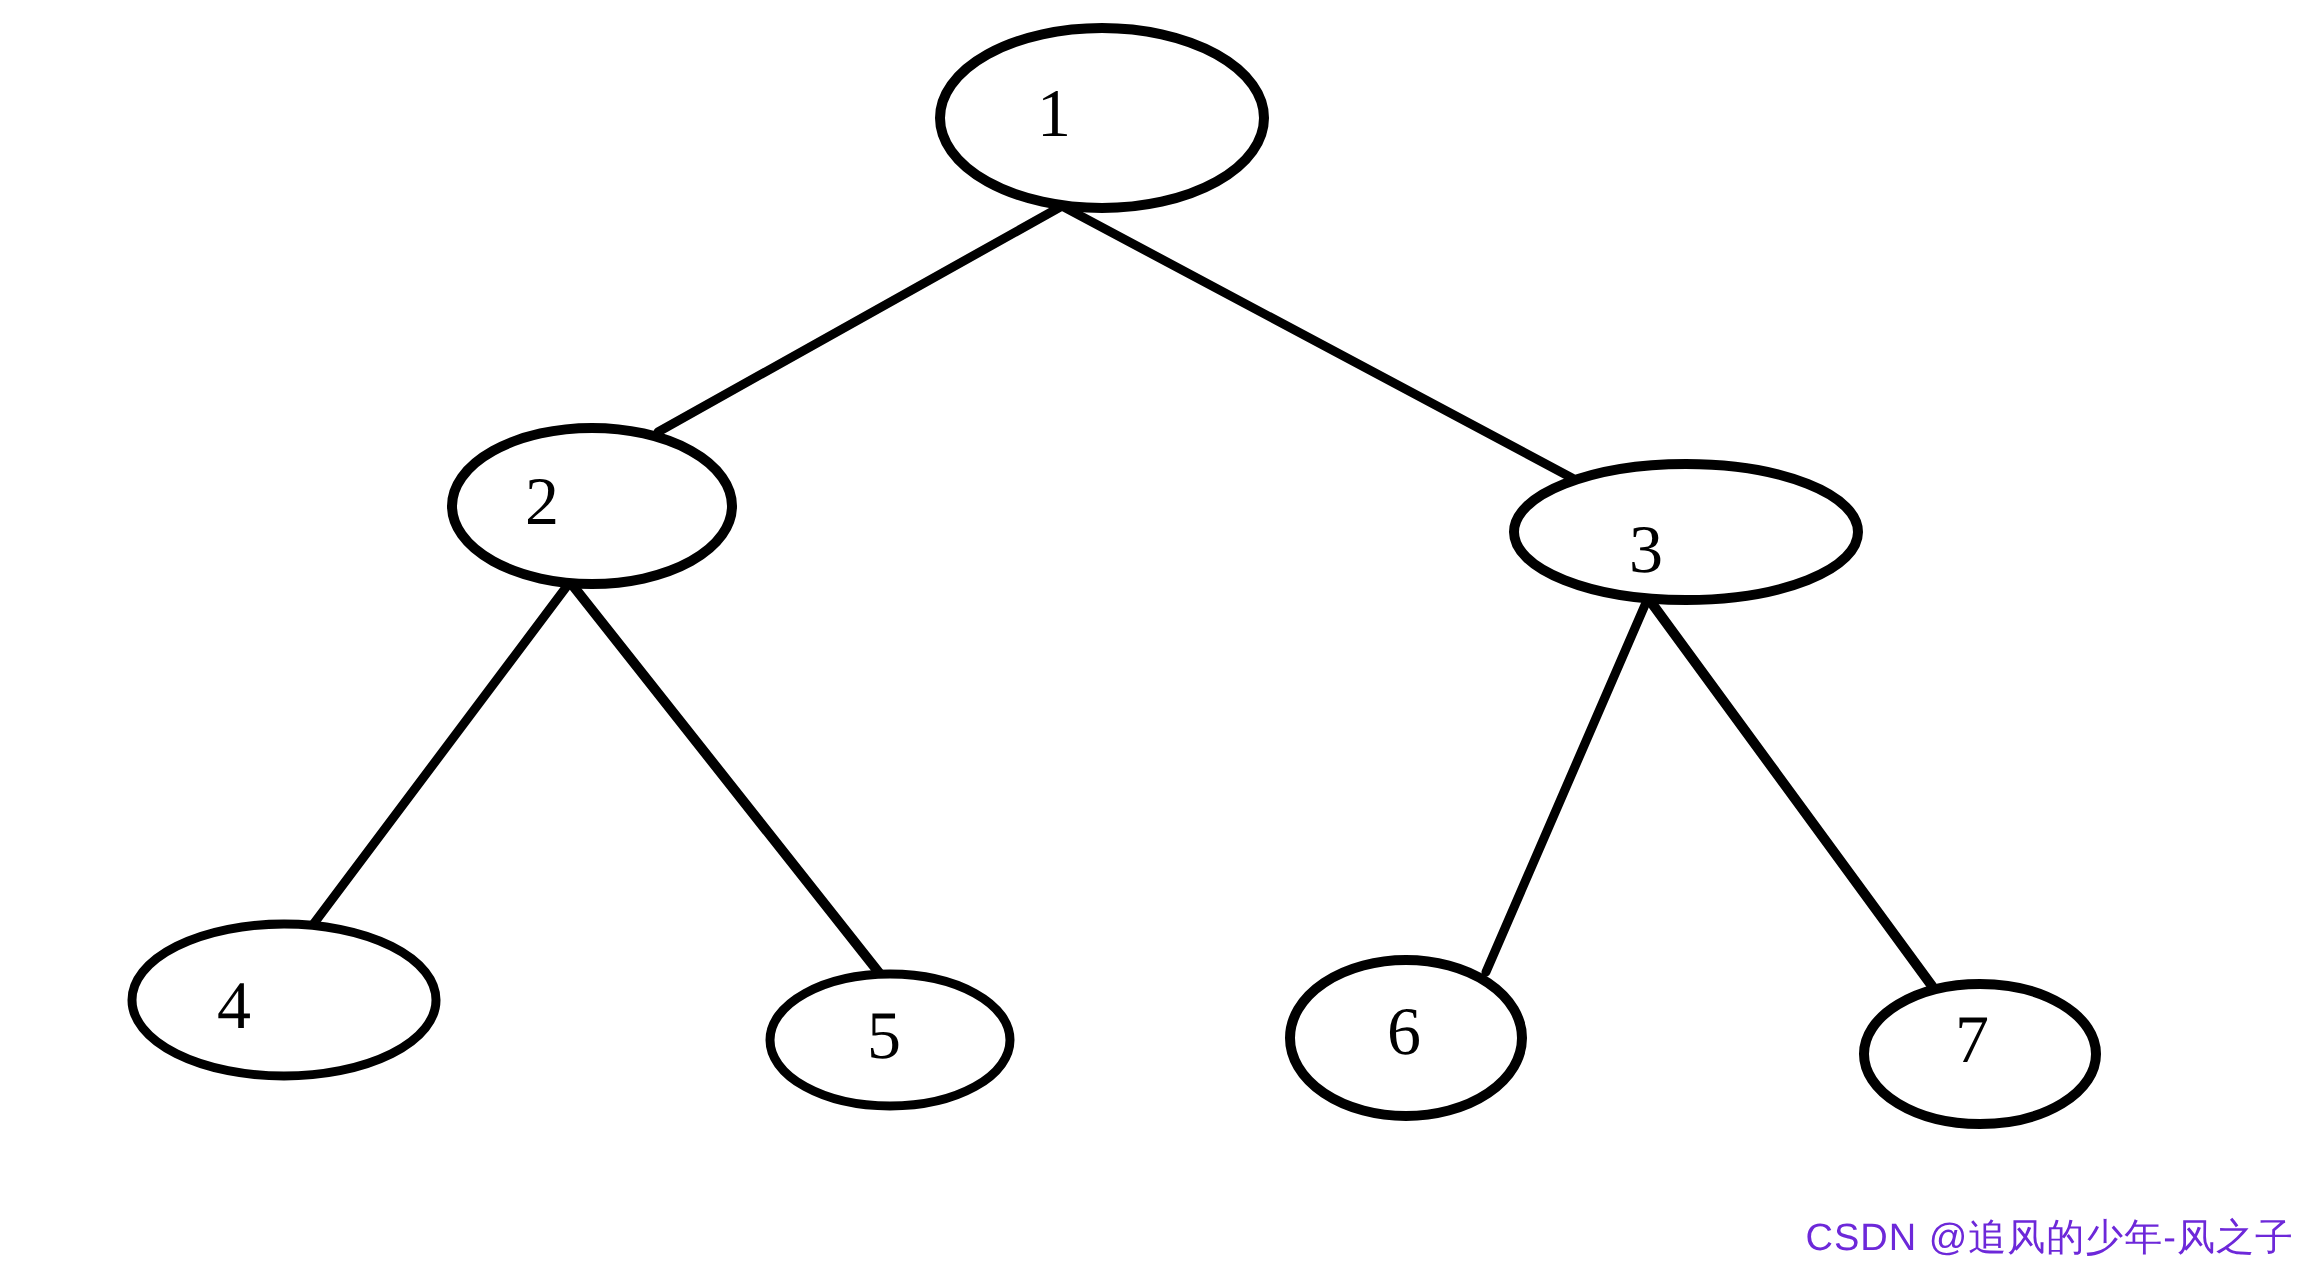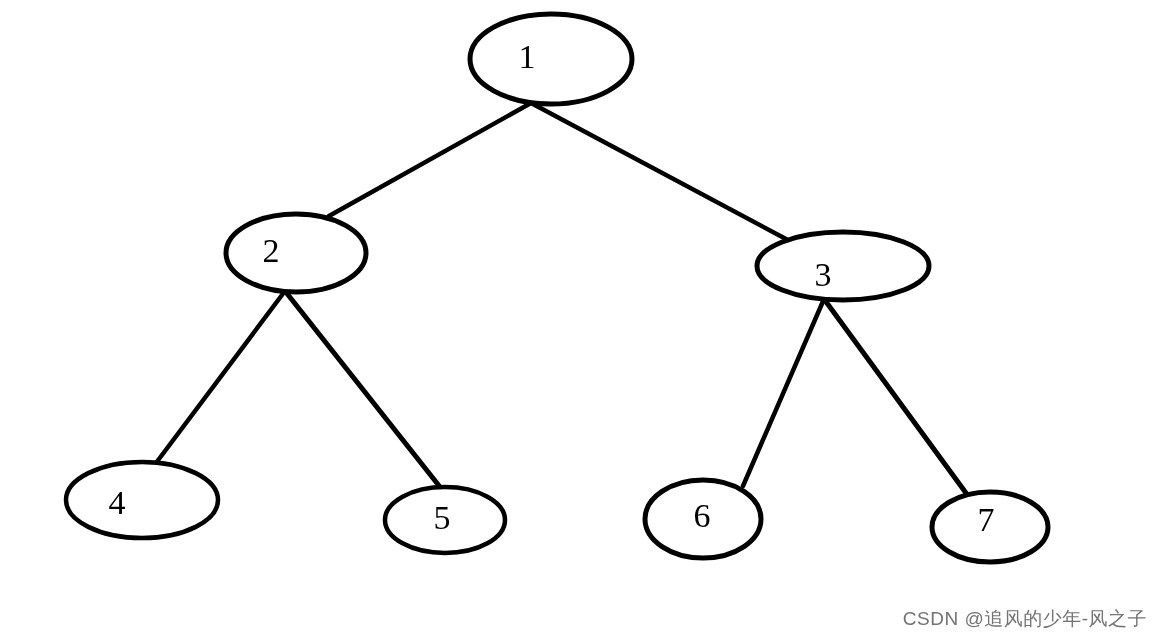--- a/index.html
+++ b/index.html
@@ -41,21 +41,21 @@
     fill: #000000;
     font-size: 34px;
     text-anchor: middle;
     dominant-baseline: middle;
     user-select: none;
   }
   #watermark {
     position: absolute;
     right: 10px;
     bottom: 5px;
-    color: #737373;
+    color: #6d28d9;
     font-family: "Liberation Sans", sans-serif;
     font-size: 19px;
     letter-spacing: 0.5px;
     white-space: nowrap;
   }
 </style>
 </head>
 <body>
 
 <div id="canvas">

